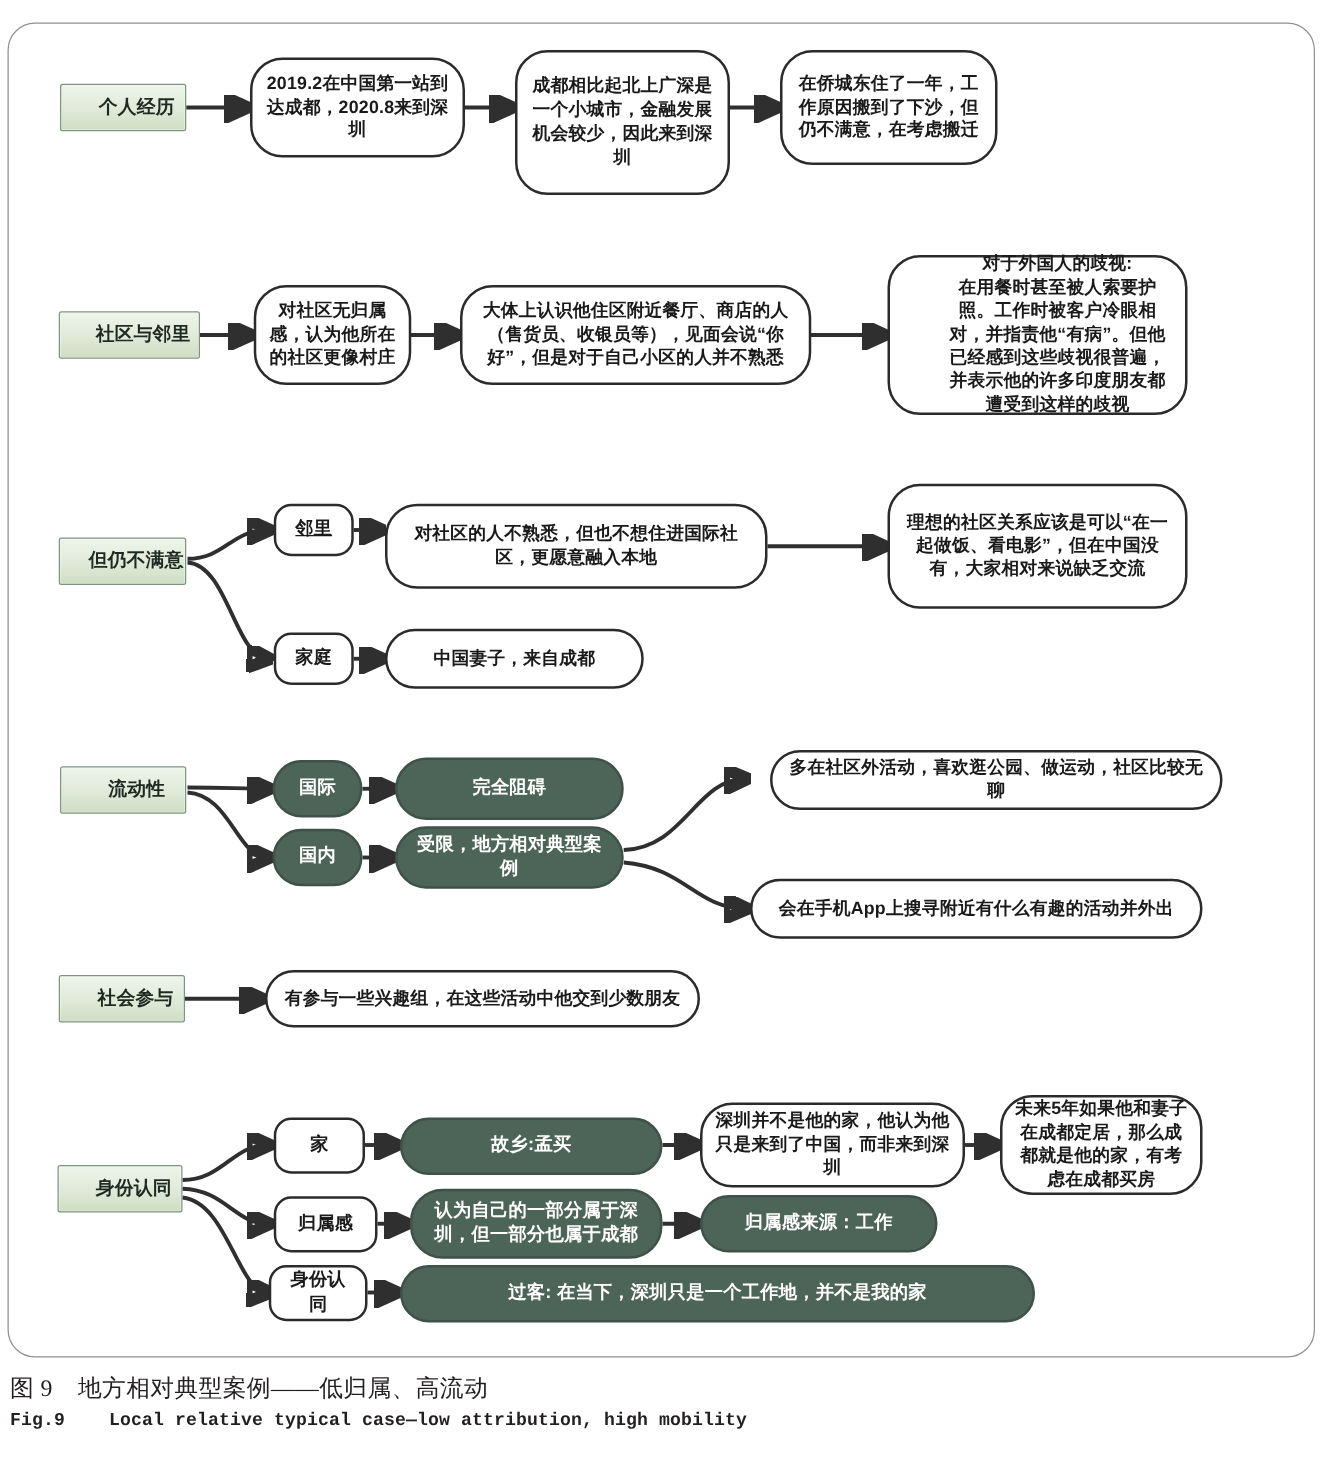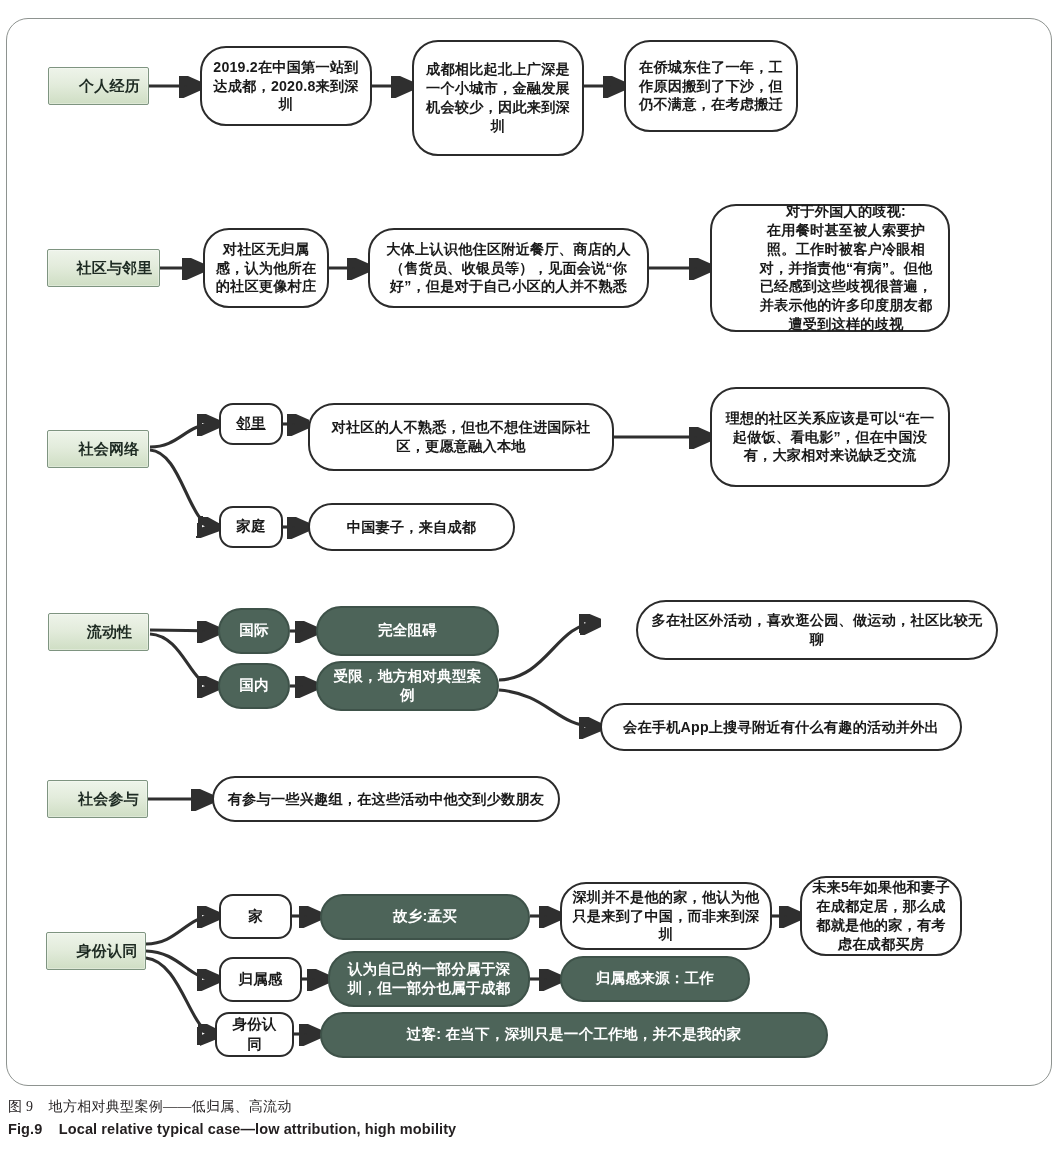--- a/index.html
+++ b/index.html
@@ -50,24 +50,24 @@
   .dark{
     background:#4d6459;border:2.2px solid #3e5249;border-radius:999px;
     color:#ffffff;font-size:14.6px;font-weight:700;padding:4px 12px;
   }
   .dark.rr{border-radius:26px;}
 
   
   .caption{position:absolute;left:8px;top:1098px;width:1040px;}
   .caption .cn{
     font-family:"Liberation Serif","DejaVu Serif",serif;
-    font-size:14px;color:#231f20;letter-spacing:.3px;white-space:pre;
+    font-size:19px;color:#231f20;letter-spacing:.3px;white-space:pre;
   }
   .caption .en{
-    font-family:Liberation Sans, sans-serif;
+    font-family:Liberation Mono, monospace;
     font-size:14.5px;color:#231f20;font-weight:700;letter-spacing:.1px;
     margin-top:5px;white-space:pre;
   }
 </style>
 </head>
 <body>
 
 <div id="stage">
 
   <div class="frame"></div>
@@ -134,21 +134,21 @@
   </div>
   <div class="node box rr" style="left:368px;top:228px;width:281px;height:80px;">
     <span>大体上认识他住区附近餐厅、商店的人（售货员、收银员等），见面会说“你好”，但是对于自己小区的人并不熟悉</span>
   </div>
   <div class="node box rr" style="left:710px;top:204px;width:240px;height:128px;white-space:pre-line;padding-left:42px;">
     <span>对于外国人的歧视:
 在用餐时甚至被人索要护照。工作时被客户冷眼相对，并指责他“有病”。但他已经感到这些歧视很普遍，并表示他的许多印度朋友都遭受到这样的歧视</span>
   </div>
 
   <div class="node cat" style="left:47px;top:430px;width:102px;height:38px;">
-    <span>社会网络</span>
+    <span>但仍不满意</span>
   </div>
   <div class="node box sm" style="left:219px;top:403px;width:64px;height:42px;text-decoration:underline;">
     <span>邻里</span>
   </div>
   <div class="node box rr" style="left:308px;top:403px;width:306px;height:68px;">
     <span>对社区的人不熟悉，但也不想住进国际社区，更愿意融入本地</span>
   </div>
   <div class="node box rr" style="left:710px;top:387px;width:240px;height:100px;">
     <span>理想的社区关系应该是可以“在一起做饭、看电影”，但在中国没有，大家相对来说缺乏交流</span>
   </div>
@@ -167,21 +167,21 @@
   </div>
   <div class="node dark" style="left:316px;top:606px;width:183px;height:50px;">
     <span>完全阻碍</span>
   </div>
   <div class="node dark rr" style="left:218px;top:663px;width:72px;height:46px;">
     <span>国内</span>
   </div>
   <div class="node dark" style="left:316px;top:661px;width:183px;height:50px;">
     <span>受限，地方相对典型案例</span>
   </div>
-  <div class="node box pill" style="left:636px;top:600px;width:362px;height:60px;">
+  <div class="node box pill" style="left:616px;top:600px;width:362px;height:48px;">
     <span>多在社区外活动，喜欢逛公园、做运动，社区比较无聊</span>
   </div>
   <div class="node box pill" style="left:600px;top:703px;width:362px;height:48px;">
     <span>会在手机App上搜寻附近有什么有趣的活动并外出</span>
   </div>
 
   <div class="node cat" style="left:47px;top:780px;width:101px;height:38px;">
     <span>社会参与</span>
   </div>
   <div class="node box pill" style="left:212px;top:776px;width:348px;height:46px;">

